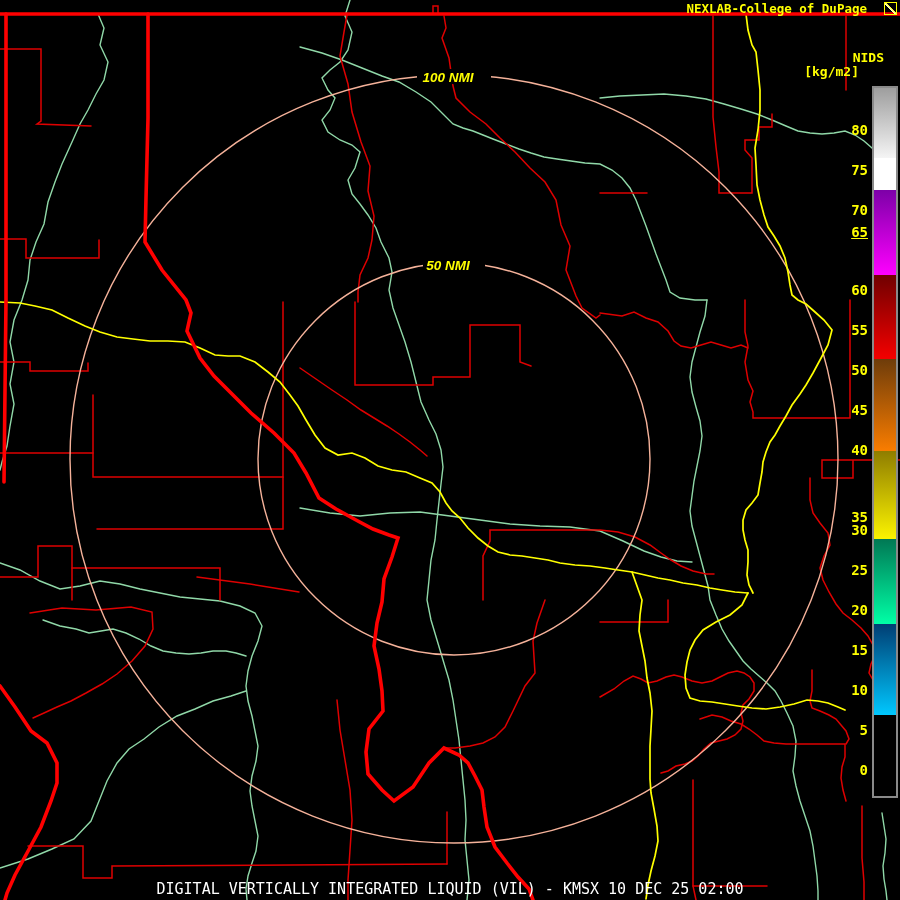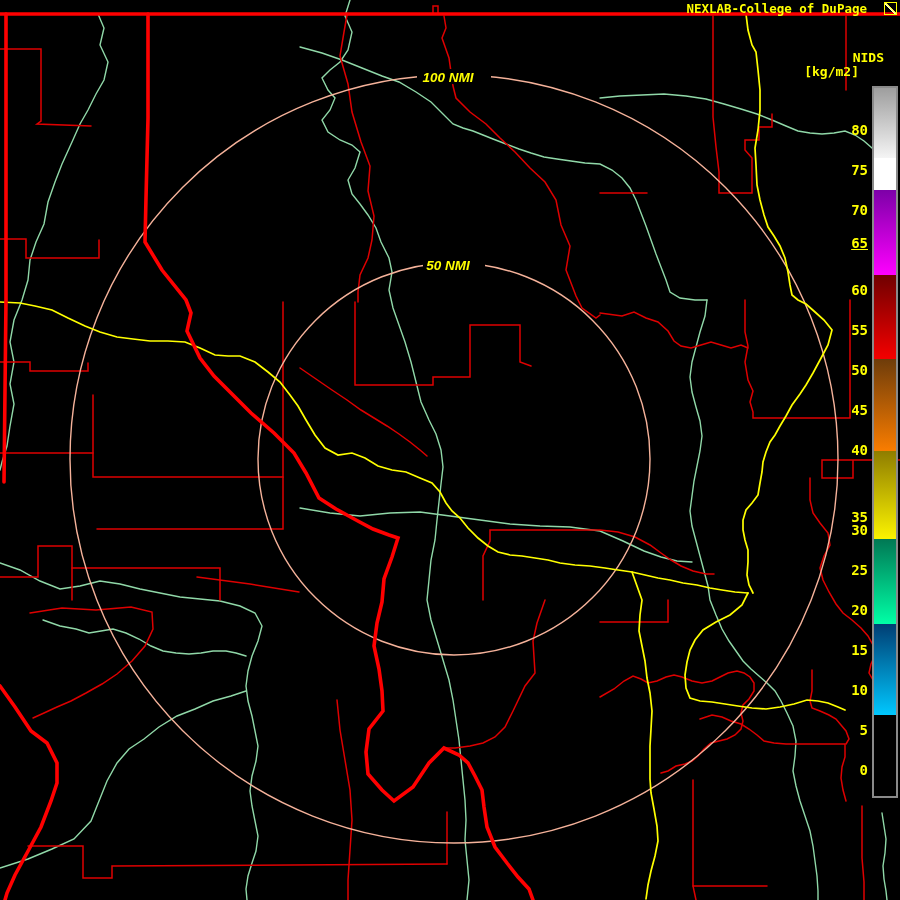--- a/index.html
+++ b/index.html
@@ -109,30 +109,31 @@
     <div class="l2">[kg/m2]</div>
   </div>
 
   <div class="colorbar">
     <div class="cb-bar" id="cb-bar" style="background: linear-gradient(rgb(158, 158, 158) 0%, rgb(245, 245, 245) 9.94%, rgb(255, 255, 255) 9.94%, rgb(255, 255, 255) 14.46%, rgb(125, 0, 168) 14.46%, rgb(255, 0, 255) 26.44%, rgb(112, 0, 0) 26.44%, rgb(245, 0, 0) 38.31%, rgb(110, 60, 10) 38.31%, rgb(250, 125, 0) 51.3%, rgb(143, 125, 0) 51.3%, rgb(252, 244, 0) 63.73%, rgb(0, 120, 84) 63.73%, rgb(0, 255, 166) 75.71%, rgb(0, 62, 115) 75.71%, rgb(0, 200, 255) 88.59%, rgb(0, 0, 0) 88.59%, rgb(0, 0, 0) 100%);"></div>
   </div>
   <div id="ticks">
       <div class="tick" style="top: 121px;">80</div>
       <div class="tick" style="top: 161px;">75</div>
       <div class="tick" style="top: 201px;">70</div>
-      <div class="tick" style="top: 234px; text-decoration: underline;">65</div>
+      <div class="tick" style="top: 223px; text-decoration: underline;">65</div>
       <div class="tick" style="top: 281px;">60</div>
       <div class="tick" style="top: 321px;">55</div>
       <div class="tick" style="top: 361px;">50</div>
       <div class="tick" style="top: 401px; margin-left: 48px;">45</div>
       <div class="tick" style="top: 441px;">40</div>
       <div class="tick" style="top: 508px;">35</div>
       <div class="tick" style="top: 521px;">30</div>
       <div class="tick" style="top: 561px;">25</div>
       <div class="tick" style="top: 601px;">20</div>
       <div class="tick" style="top: 641px;">15</div>
       <div class="tick" style="top: 681px;">10</div>
       <div class="tick" style="top: 721px;">5</div>
       <div class="tick" style="top: 761px;">0</div>
     </div>
 
+  <div class="caption">DIGITAL VERTICALLY INTEGRATED LIQUID (VIL) - KMSX 10 DEC 25 02:00</div>
 
 </div>
 
 </body></html>

